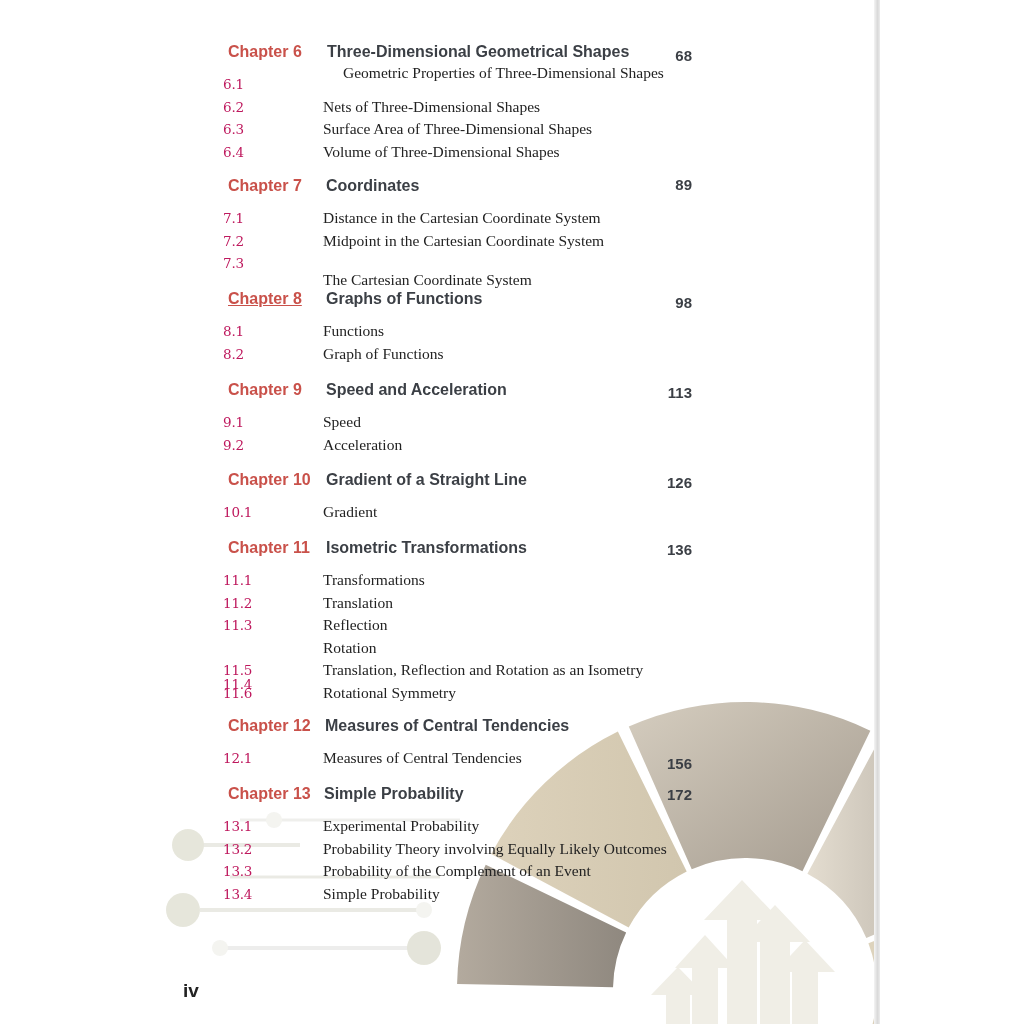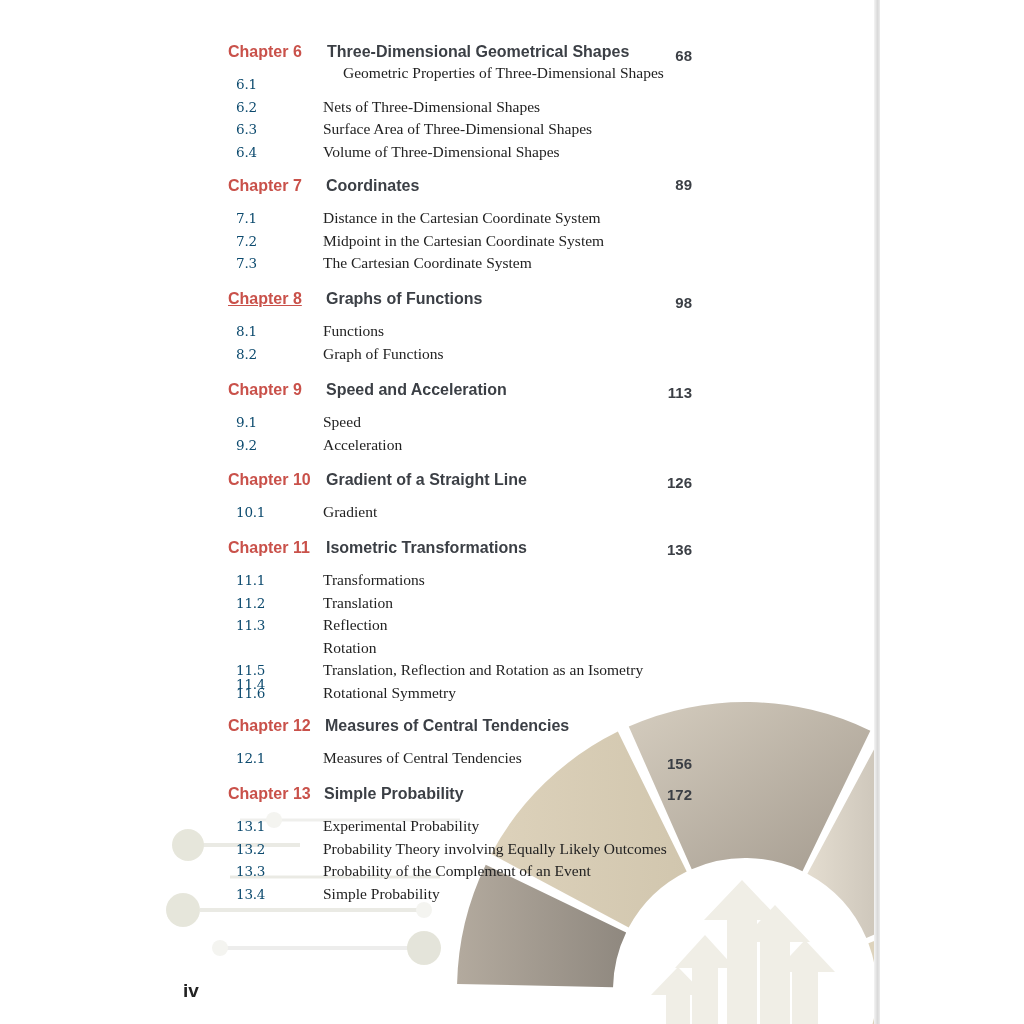--- a/index.html
+++ b/index.html
@@ -7,21 +7,21 @@
   .page { position:absolute; left:0; top:0; width:878px; height:1024px; background:#ffffff; overflow:hidden; }
   .page-edge { position:absolute; left:874px; top:0; width:6px; height:1024px;
     background:linear-gradient(to right,#f4f4f4,#d9d9d9 60%,#ececec); }
   .deco { position:absolute; left:0; top:0; width:878px; height:1024px; pointer-events:none; }
   .chapter-label { position:absolute; left:228px; font-family:"Liberation Sans", sans-serif; font-weight:bold;
     font-size:16px; color:#c9514a; white-space:nowrap; }
   .chapter-title { position:absolute; font-family:"Liberation Sans", sans-serif; font-weight:bold;
     font-size:16px; color:#3b3f45; white-space:nowrap; }
   .chapter-page { position:absolute; right:186px; font-family:"Liberation Sans", sans-serif; font-weight:bold;
     font-size:15px; color:#3b3f45; text-align:right; }
-  .sec-num { position:absolute; left:236px; font-family:"DejaVu Serif", serif; font-size:13.5px; color:#0c4a6e; letter-spacing:-0.2px; }
+  .sec-num { position:absolute; left:223px; font-family:"DejaVu Serif", serif; font-size:13.5px; color:#be185d; letter-spacing:-0.2px; }
   .sec-title { position:absolute; left:323px; font-family:"Liberation Serif", serif; font-size:15.5px; color:#222; white-space:nowrap; }
   .folio { position:absolute; left:183px; top:980px; font-family:"Liberation Sans", sans-serif; font-weight:bold; font-size:19px; color:#222; }
 </style>
 </head>
 <body>
 
 <div class="page">
 
   <svg class="deco" viewBox="0 0 878 1024">
     <defs>
@@ -91,21 +91,21 @@
       <div class="sec-num" style="top: 143.5px;">6.4</div>
       <div class="sec-title" style="top: 142.5px;">Volume of Three-Dimensional Shapes</div>
       <div class="chapter-label" style="top: 177px;">Chapter 7</div>
       <div class="chapter-title" style="top: 177px; left: 326px;">Coordinates</div>
       <div class="chapter-page" style="top: 176px;">89</div>
       <div class="sec-num" style="top: 210px;">7.1</div>
       <div class="sec-title" style="top: 209px; text-align: center;">Distance in the Cartesian Coordinate System</div>
       <div class="sec-num" style="top: 232.5px;">7.2</div>
       <div class="sec-title" style="top: 232px;">Midpoint in the Cartesian Coordinate System</div>
       <div class="sec-num" style="top: 255px;">7.3</div>
-      <div class="sec-title" style="top: 254px;">The Cartesian Coordinate System</div>
+      <div class="sec-title" style="top: 271px;">The Cartesian Coordinate System</div>
       <div class="chapter-label" style="top: 290px; text-decoration: underline;">Chapter 8</div>
       <div class="chapter-title" style="top: 290px; left: 326px;">Graphs of Functions</div>
       <div class="chapter-page" style="top: 294px;">98</div>
       <div class="sec-num" style="top: 323px;">8.1</div>
       <div class="sec-title" style="top: 322px;">Functions</div>
       <div class="sec-num" style="top: 345.5px;">8.2</div>
       <div class="sec-title" style="top: 344.5px;">Graph of Functions</div>
       <div class="chapter-label" style="top: 381px;">Chapter 9</div>
       <div class="chapter-title" style="top: 381px; left: 326px;">Speed and Acceleration</div>
       <div class="chapter-page" style="top: 384px;">113</div>

